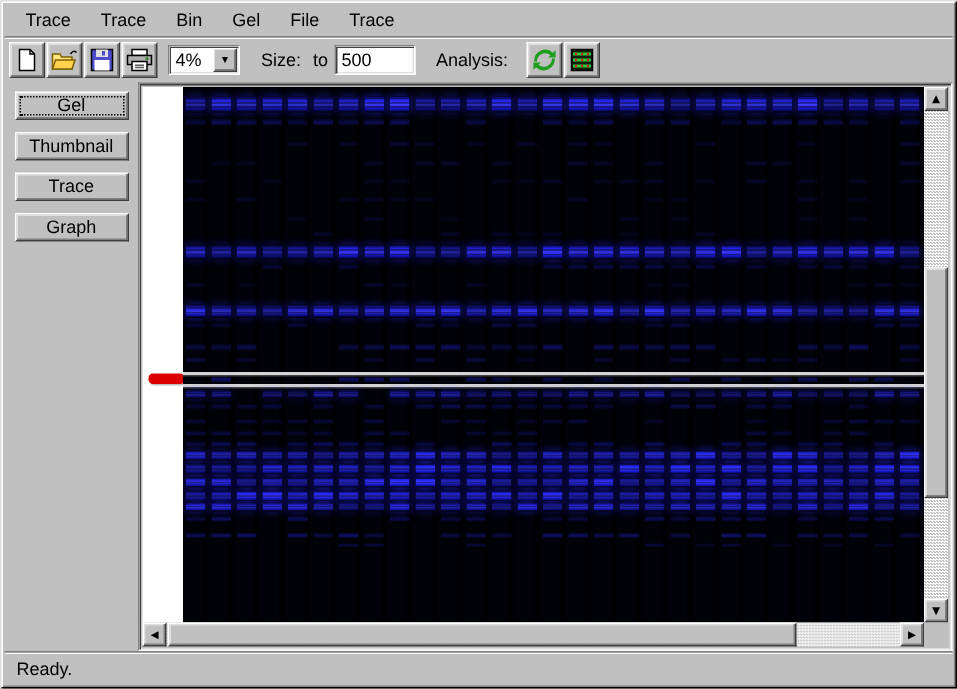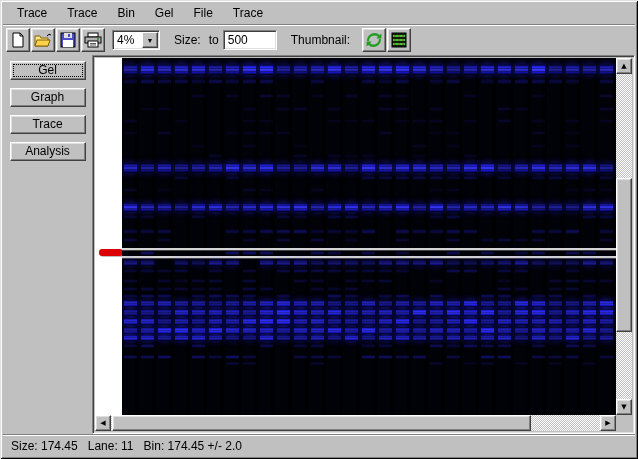--- a/index.html
+++ b/index.html
@@ -141,21 +141,21 @@
 
     <span class="combo">
       <span class="combo-value">4%</span>
       <span class="combo-arrow">▼</span>
     </span>
 
     <span class="tlabel">Size:</span>
     <span class="tlabel to">to</span>
     <input class="tfield w54" value="500" style="">
 
-    <span class="tlabel">Thumbnail:</span>
+    <span class="tlabel">Analysis:</span>
 
     <span class="tbtn gap8">
       <svg width="18" height="16" viewBox="0 0 18 16">
         <path d="M4 9 a5.5 5.5 0 0 1 9 -4.2 l-1.6 1.6 h5 v-5 l-1.7 1.7 a7.5 7.5 0 0 0 -12.6 5.9 z" fill="#1f9e1f"></path>
         <path d="M14 7 a5.5 5.5 0 0 1 -9 4.2 l1.6 -1.6 h-5 v5 l1.7 -1.7 a7.5 7.5 0 0 0 12.6 -5.9 z" fill="#1f9e1f"></path>
       </svg>
     </span>
     <span class="tbtn">
       <svg width="16" height="16" viewBox="0 0 16 16">
         <rect x="1" y="1" width="14" height="14" fill="#102010" stroke="#000" stroke-width="1"></rect>
@@ -171,23 +171,23 @@
         <circle cx="4" cy="12" r="0.8" fill="#cc2222"></circle>
           <circle cx="8" cy="12" r="0.8" fill="#cc2222"></circle>
           <circle cx="12" cy="12" r="0.8" fill="#cc2222"></circle>
       </svg>
     </span>
   </div>
 
   <div class="main">
     <div class="sidebar">
       <button class="side-btn focused">Gel</button>
+      <button class="side-btn">Thumbnail</button>
+      <button class="side-btn">Trace</button>
       <button class="side-btn">Graph</button>
-      <button class="side-btn">Trace</button>
-      <button class="side-btn">Analysis</button>
     </div>
 
     <div class="gel-panel">
       <div class="ruler-strip">
         <div class="bin-marker" style="top: 191px; background: rgb(221, 0, 0);"></div>
       </div>
 
       <div class="gel-image" style="background: repeating-linear-gradient(90deg, rgba(18, 18, 90, 0.07) 0px, rgba(18, 18, 90, 0.07) 13px, rgba(0, 0, 0, 0) 13px, rgba(0, 0, 0, 0) 17px), rgb(0, 0, 2);">
         <div class="sel-line" style="top: 190px; background: rgb(212, 212, 212);"></div>
         <div class="sel-line" style="top: 198px; background: rgb(212, 212, 212);"></div>
@@ -744,18 +744,16 @@
       <div class="hsb">
         <span class="sb-btn left">◀</span>
         <div class="sb-thumb" style="left: 17px; width: 419px;"></div>
         <span class="sb-btn right">▶</span>
       </div>
       <div class="sb-corner"></div>
     </div>
   </div>
 
   <div class="statusbar">
-    <span class="seg">Size: 174.45</span>
-    <span class="seg">Lane: 11</span>
-    <span class="seg">Bin: 174.45 +/- 2.0</span>
+    <span class="seg">Ready.</span>
   </div>
 
 </div>
 
 </body></html>

